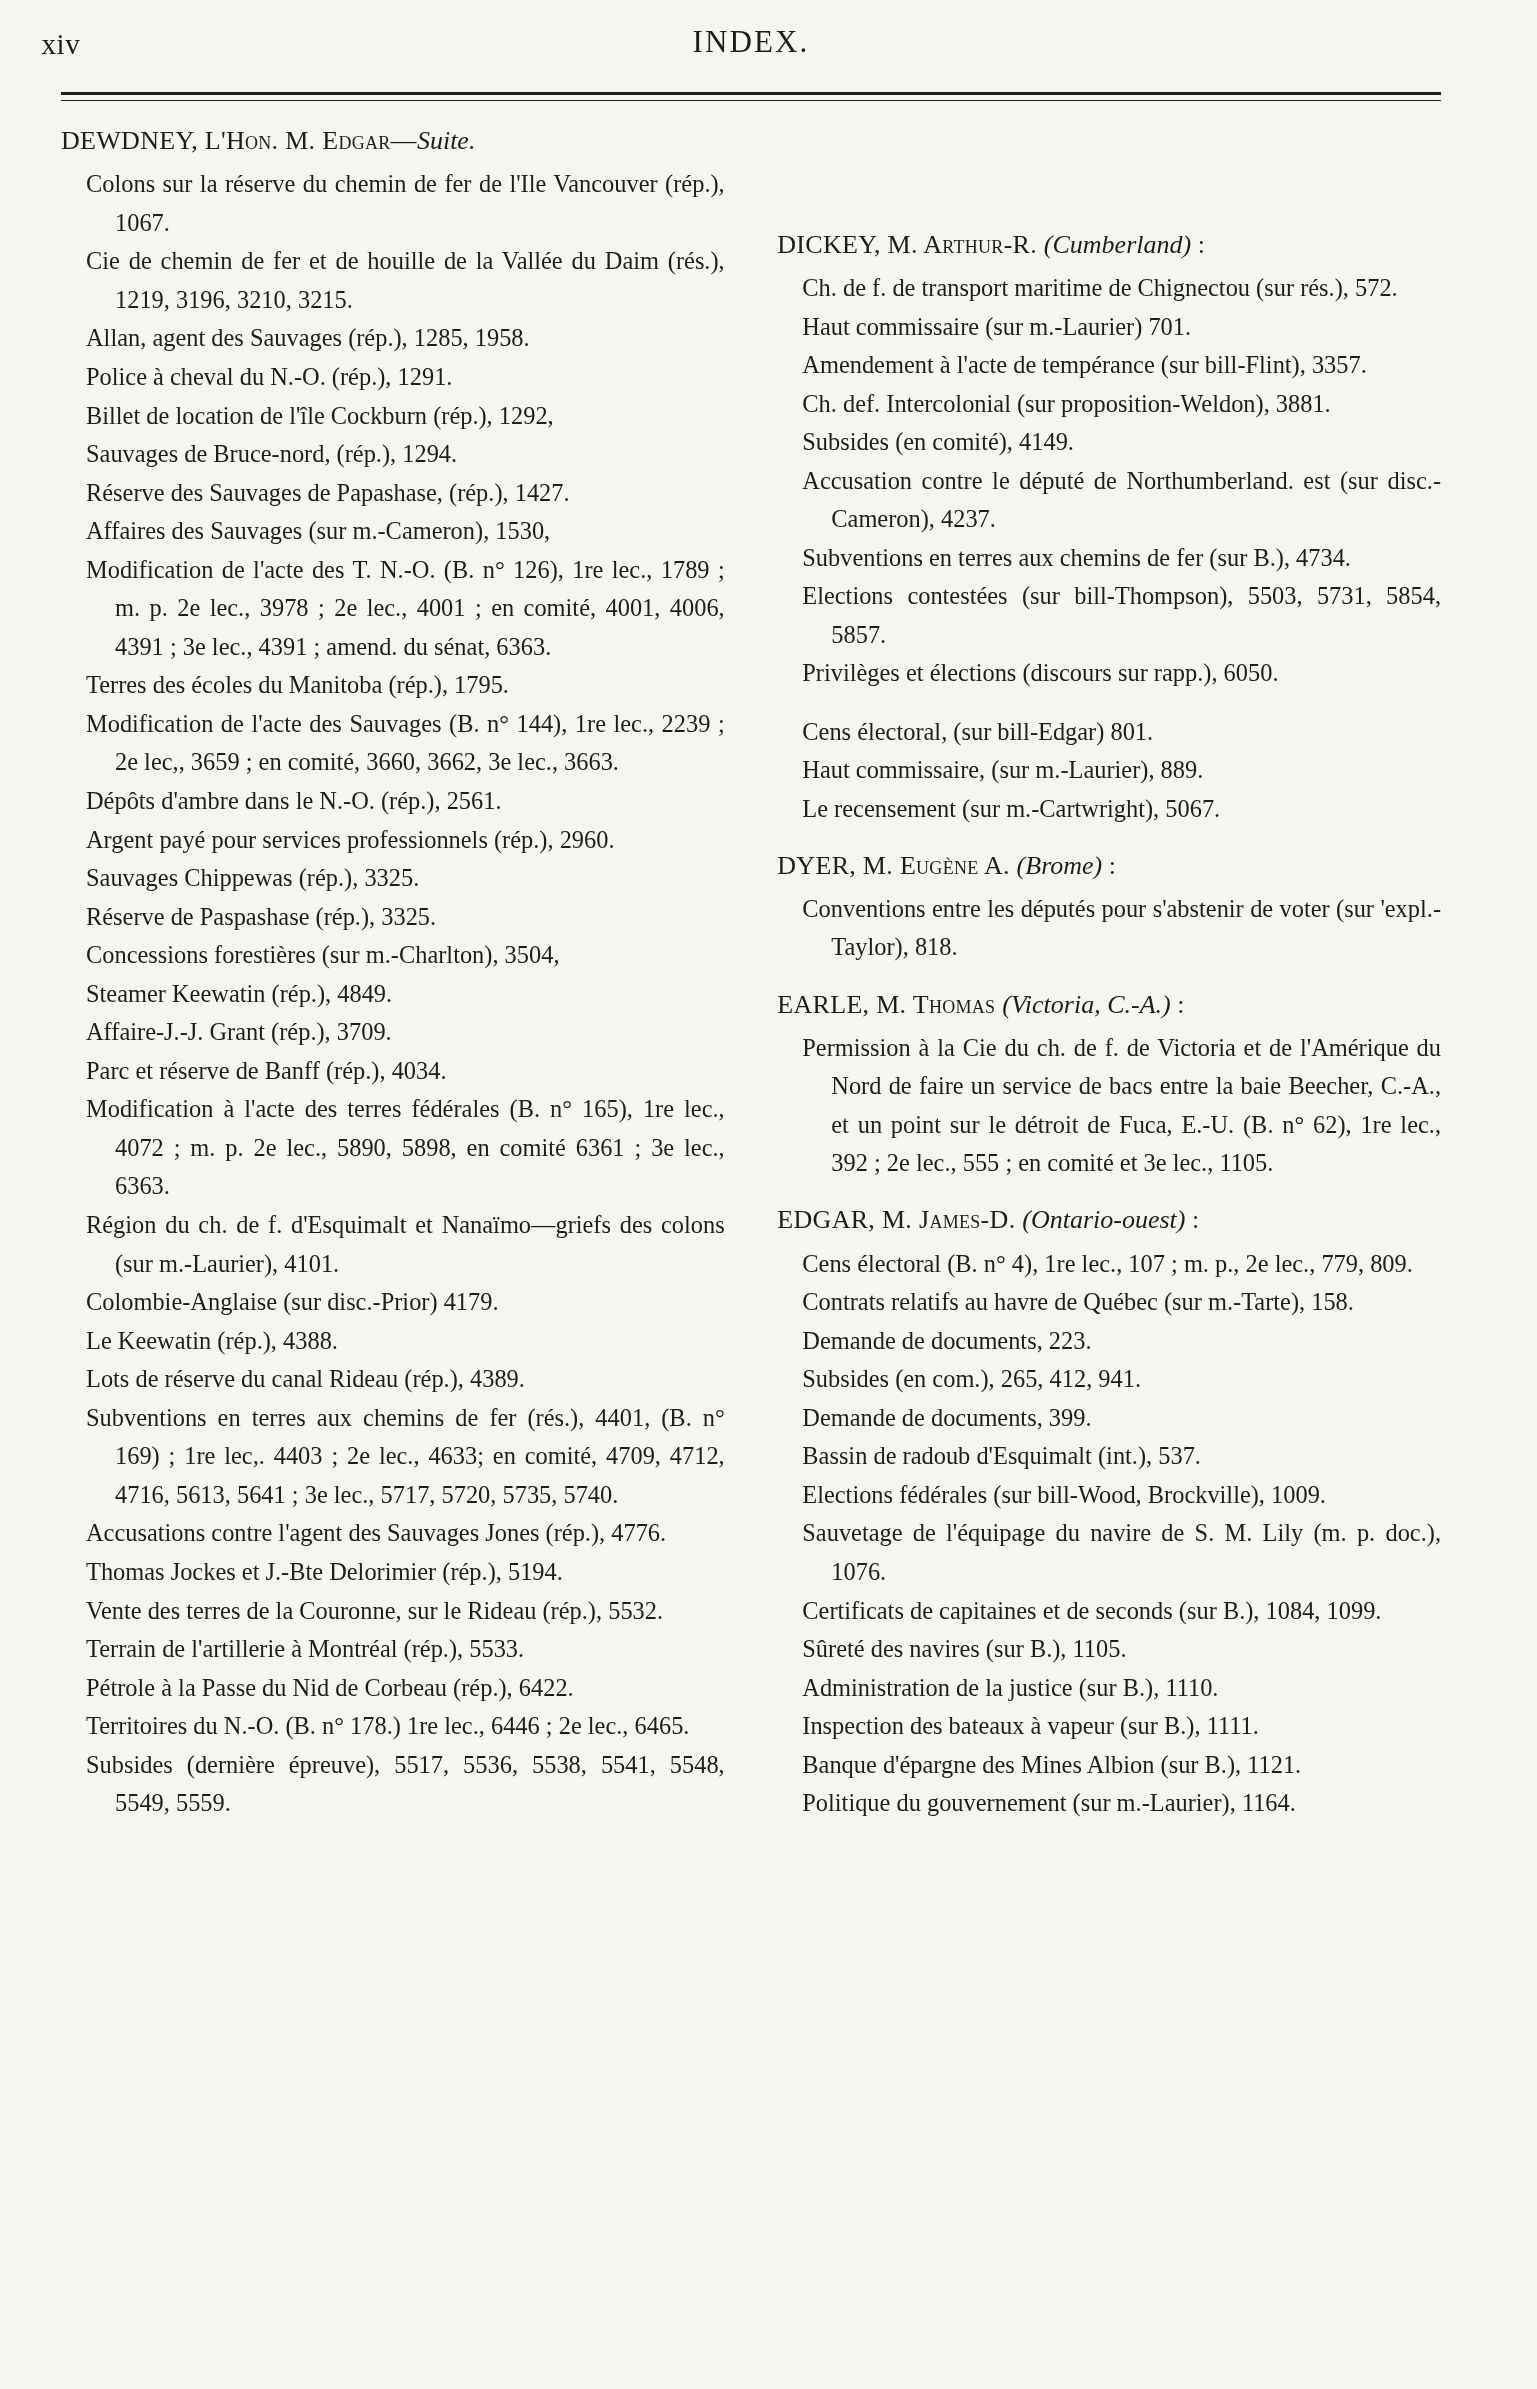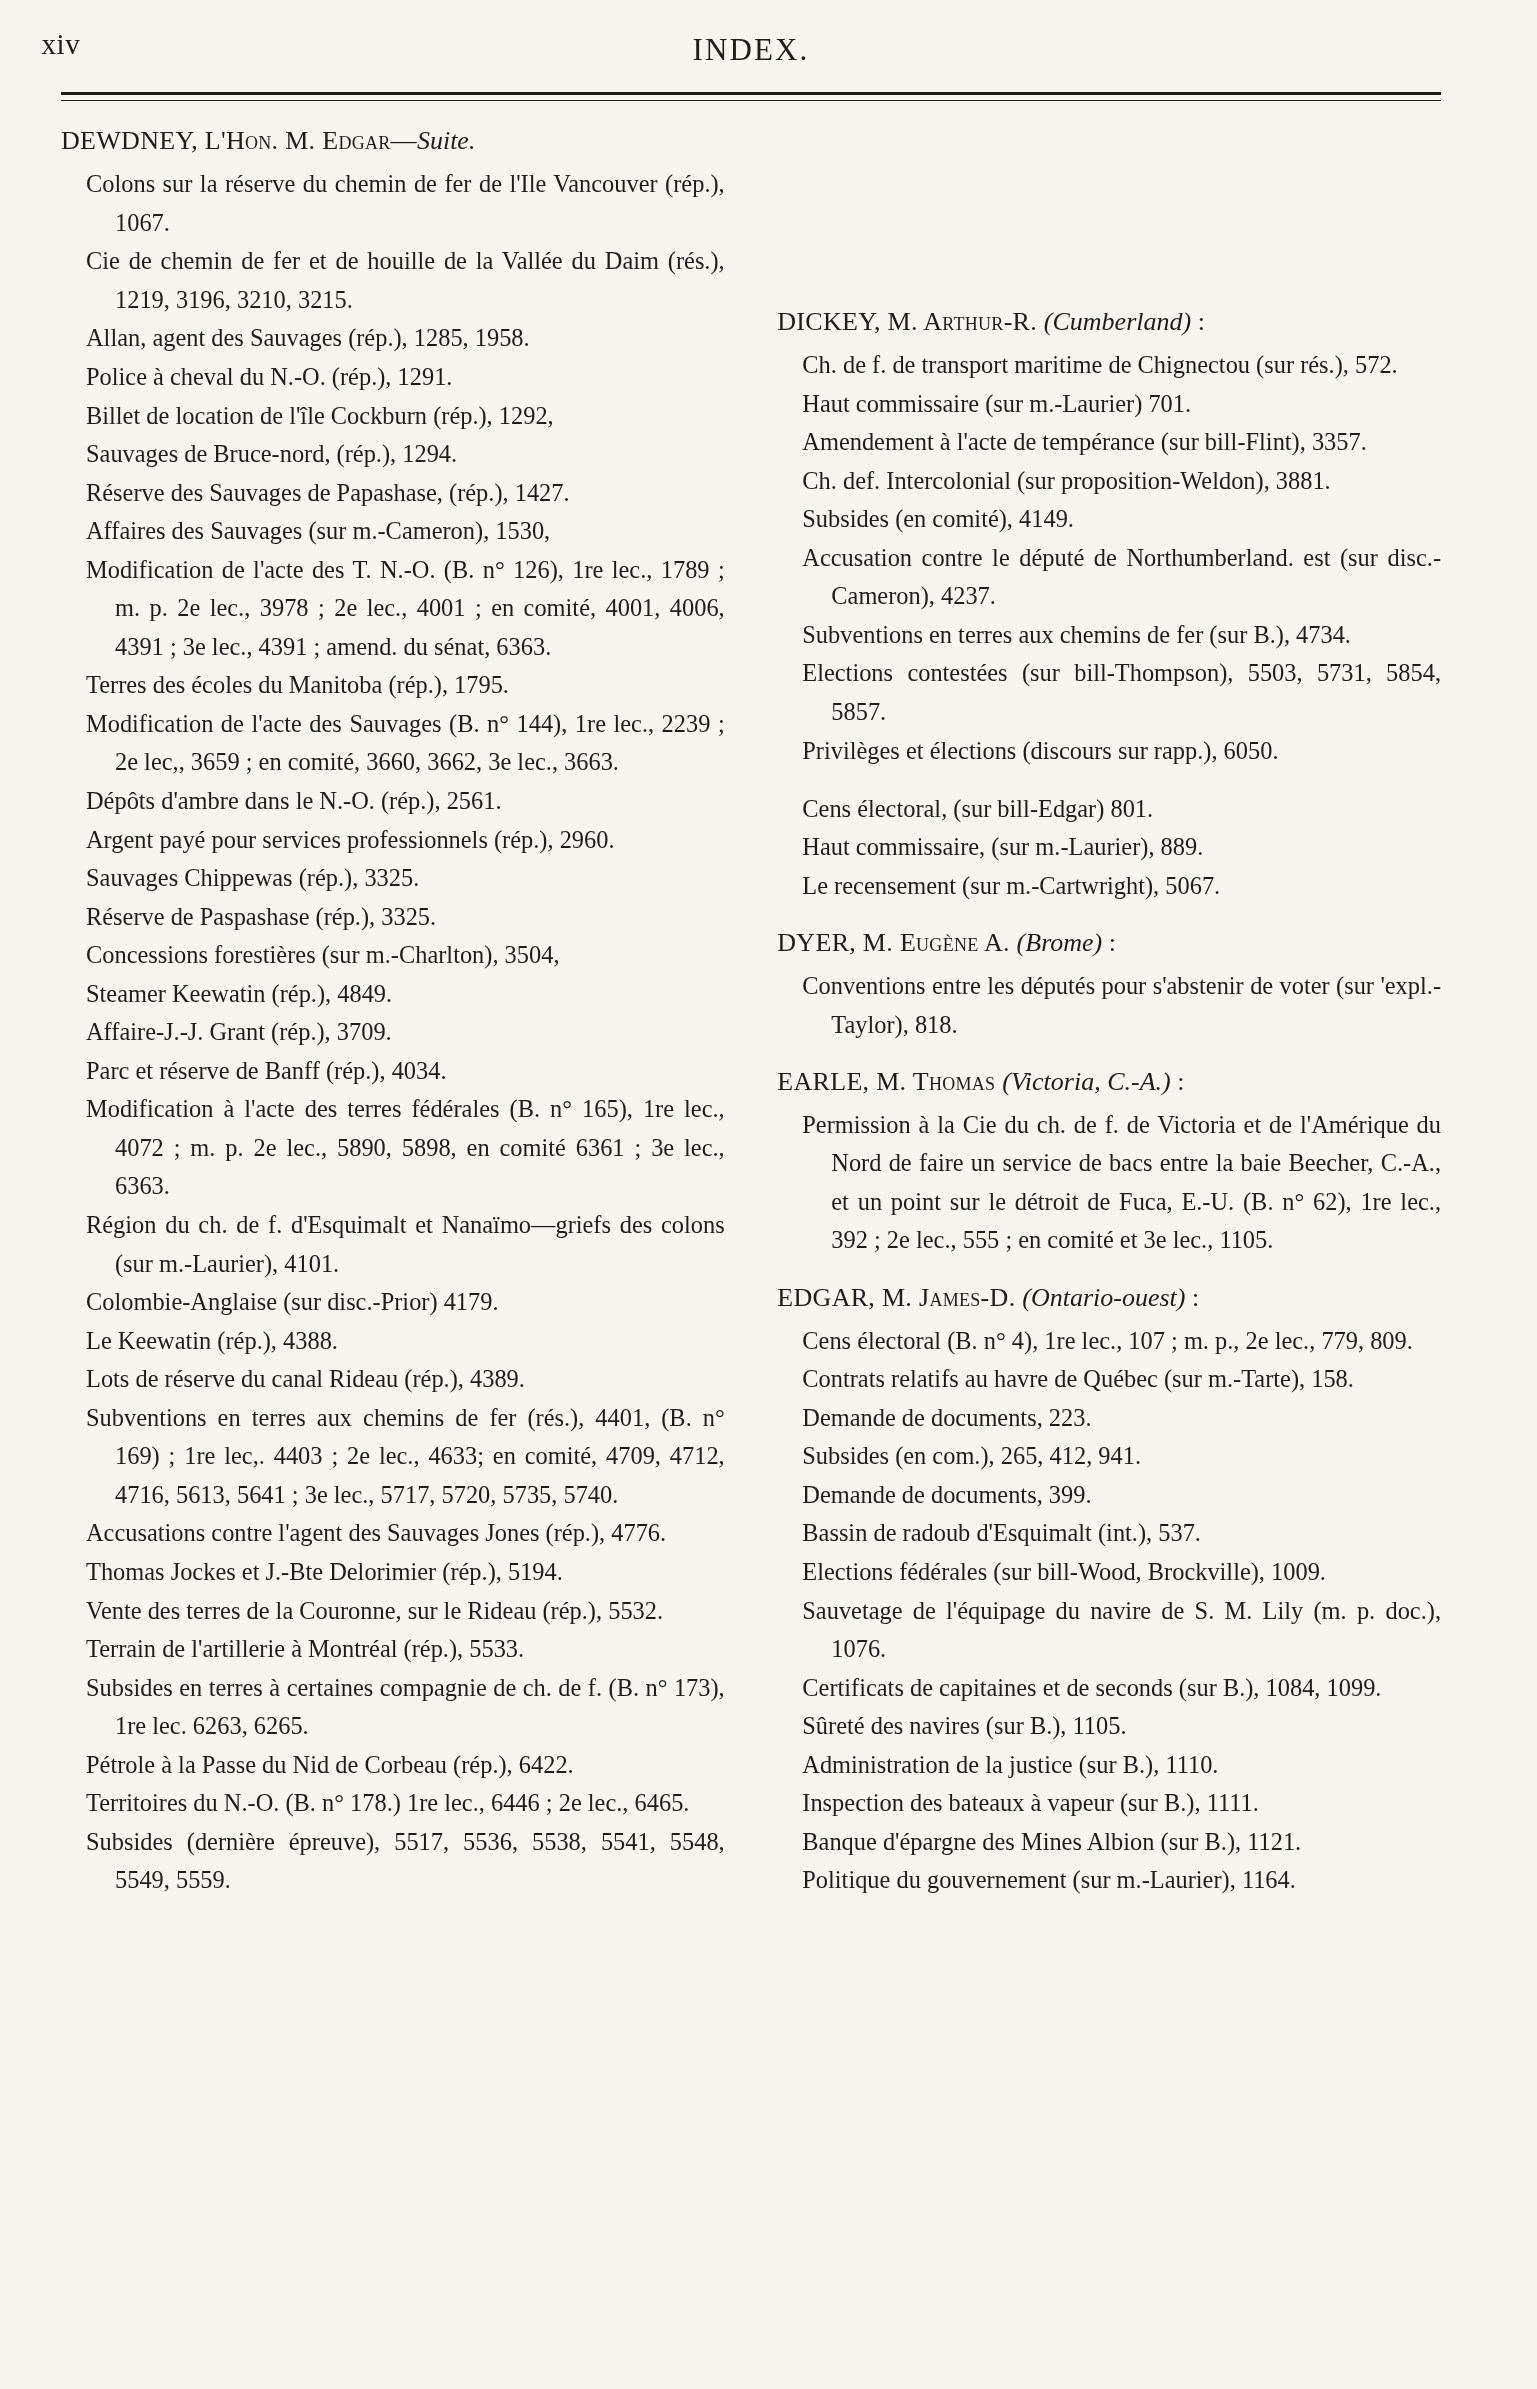--- a/index.html
+++ b/index.html
@@ -17,21 +17,21 @@
     position: relative;
   }
 
   
   .page-header { position: relative; height: 46px; margin-top: 2.8px; }
   .page-number {
     position: absolute; left: -19.6px; top: 4.2px;
     font-size: 29px; letter-spacing: 0.7px;
   }
   .page-title {
-    position: absolute; left: 0; right: 0; top: 8px;
+    position: absolute; left: 0; right: 0; top: 0;
     text-align: center; font-size: 31px; letter-spacing: 2.1px;
   }
 
   .double-rule {
     margin-top: 22.4px;
     height: 8.4px;
     border-top: 3.5px solid var(--ink, #1a1a1a);
     border-bottom: 1.4px solid var(--ink, #1a1a1a);
   }
 
@@ -103,21 +103,20 @@
             <p class="index-entry">Modification à l'acte des terres fédérales (B. n° 165), 1re lec., 4072 ; m. p. 2e lec., 5890, 5898, en comité 6361 ; 3e lec., 6363.</p>
             <p class="index-entry">Région du ch. de f. d'Esquimalt et Nanaïmo—griefs des colons (sur m.-Laurier), 4101.</p>
             <p class="index-entry">Colombie-Anglaise (sur disc.-Prior) 4179.</p>
             <p class="index-entry">Le Keewatin (rép.), 4388.</p>
             <p class="index-entry">Lots de réserve du canal Rideau (rép.), 4389.</p>
             <p class="index-entry">Subventions en terres aux chemins de fer (rés.), 4401, (B. n° 169) ; 1re lec,. 4403 ; 2e lec., 4633; en comité, 4709, 4712, 4716, 5613, 5641 ; 3e lec., 5717, 5720, 5735, 5740.</p>
             <p class="index-entry">Accusations contre l'agent des Sauvages Jones (rép.), 4776.</p>
             <p class="index-entry">Thomas Jockes et J.-Bte Delorimier (rép.), 5194.</p>
             <p class="index-entry">Vente des terres de la Couronne, sur le Rideau (rép.), 5532.</p>
             <p class="index-entry">Terrain de l'artillerie à Montréal (rép.), 5533.</p>
-            <p class="index-entry">Subsides en terres à certaines compagnie de ch. de f. (B. n° 173), 1re lec. 6263, 6265.</p>
             <p class="index-entry">Pétrole à la Passe du Nid de Corbeau (rép.), 6422.</p>
             <p class="index-entry">Territoires du N.-O. (B. n° 178.) 1re lec., 6446 ; 2e lec., 6465.</p>
             <p class="index-entry">Subsides (dernière épreuve), 5517, 5536, 5538, 5541, 5548, 5549, 5559.</p>
           </div>
   </section>
       </section>
     <div class="col-rule"></div>
     <section class="column col-right">
         <section class="index-section">
     <h2 class="section-heading"><span class="heading-main">DICKEY, M. Arthur-R. </span><span class="heading-italic">(Cumberland)</span><span class="heading-tail"> :</span></h2>

